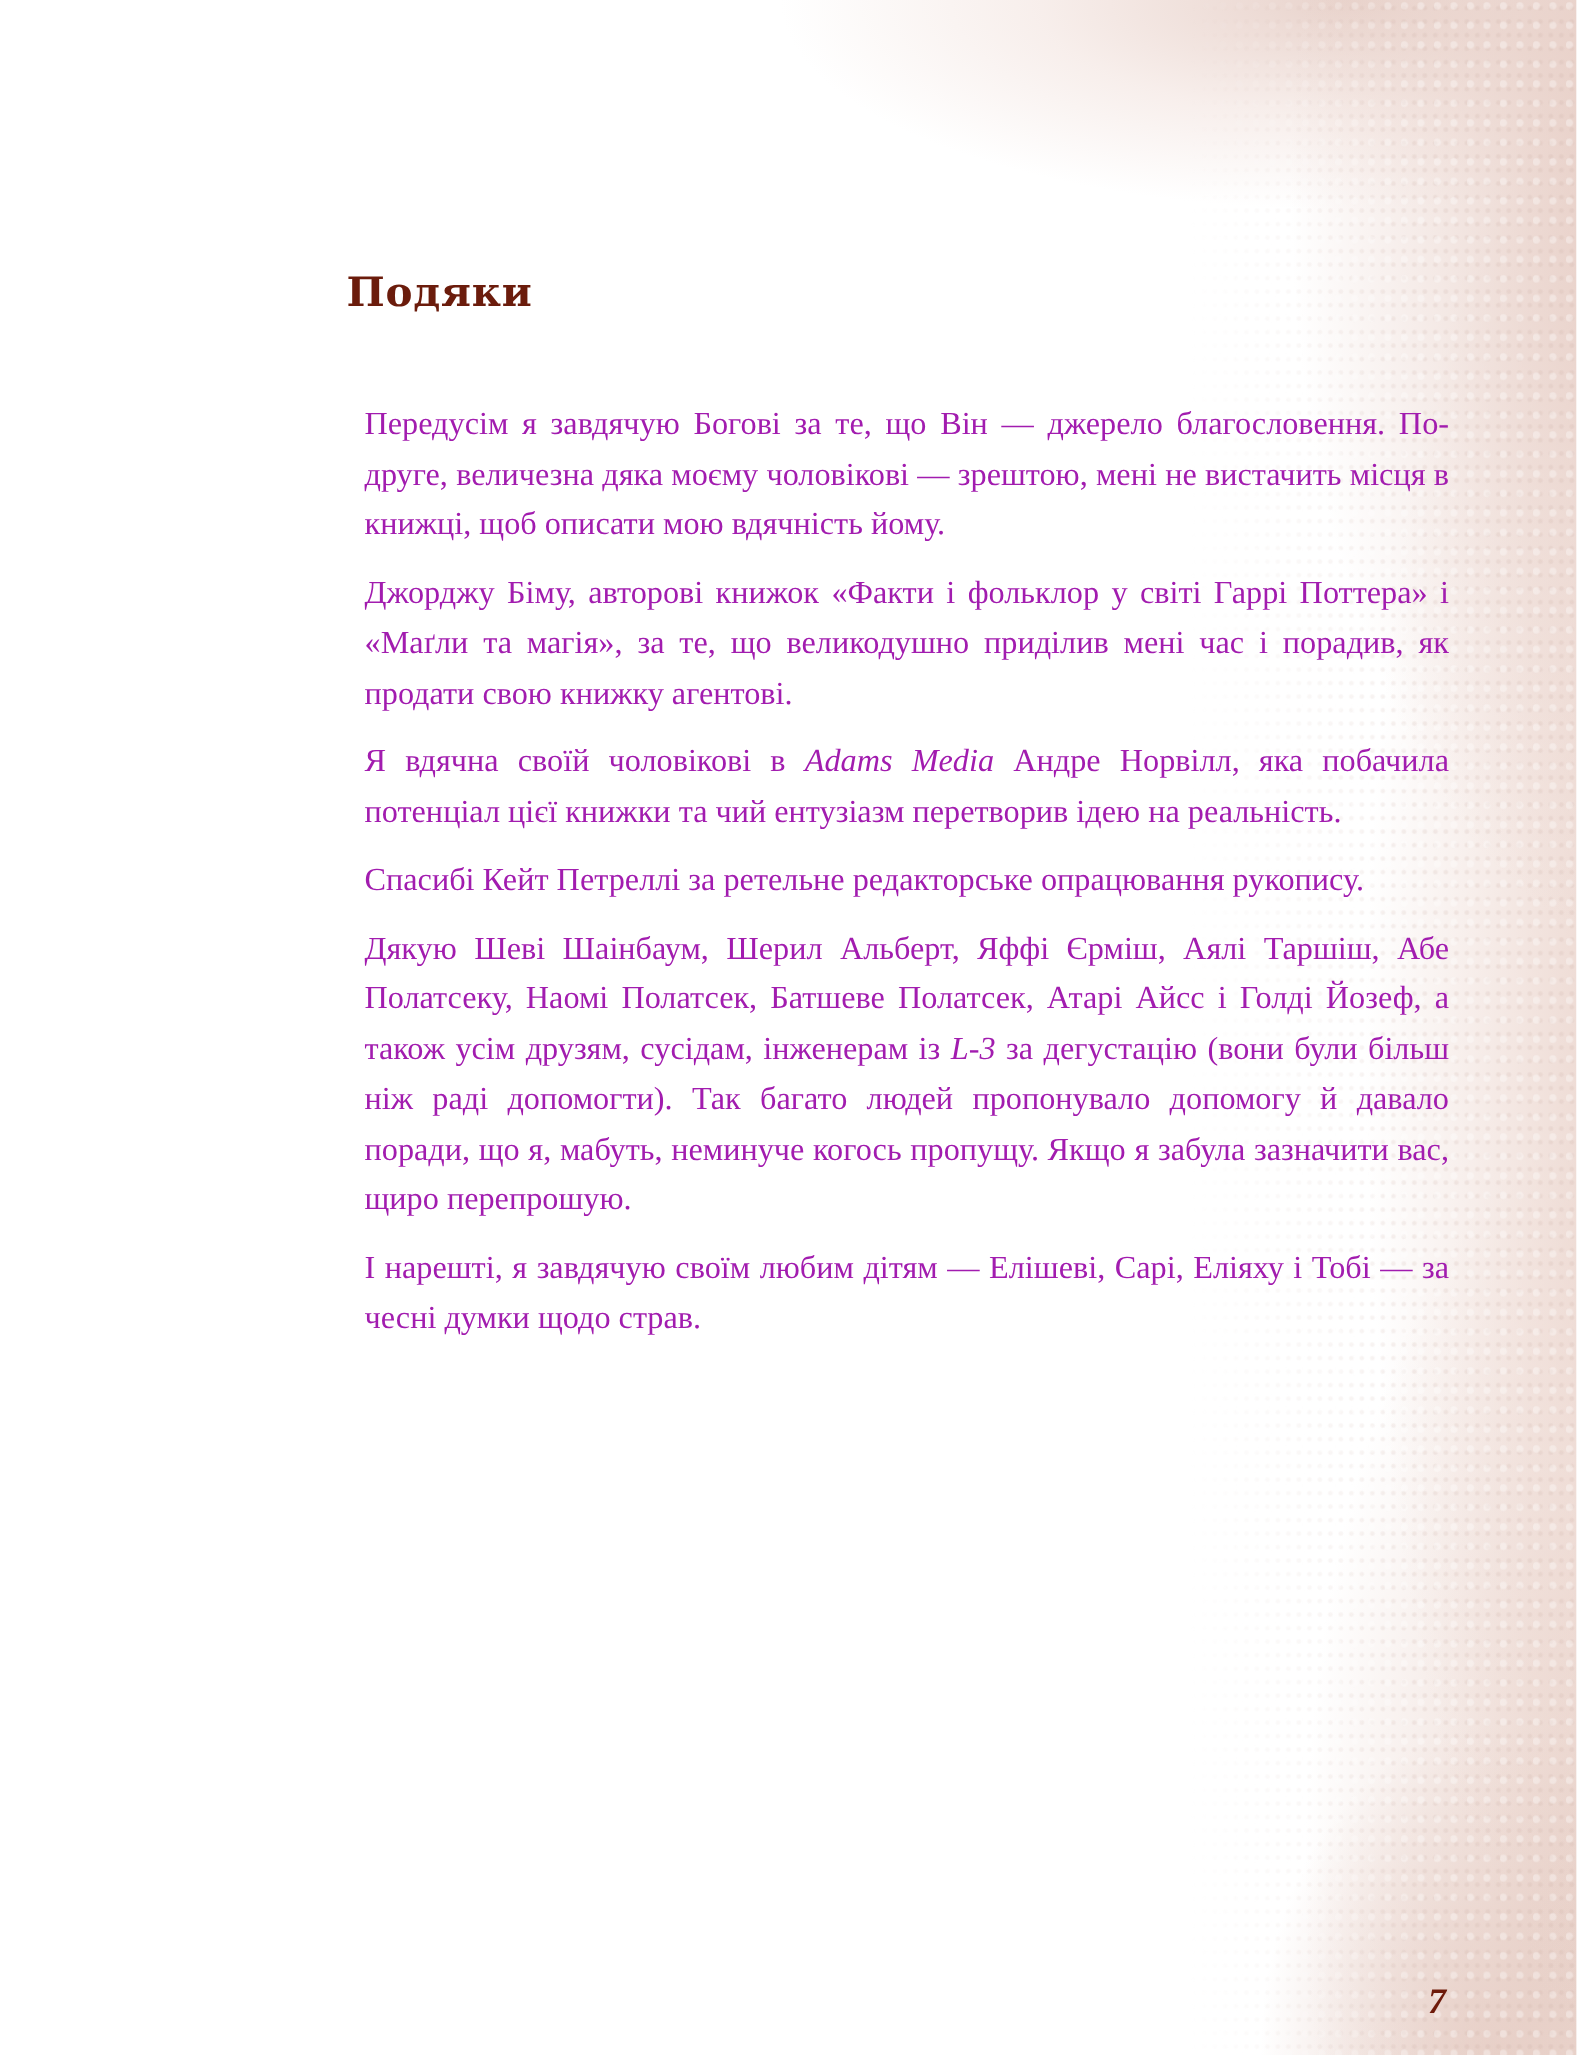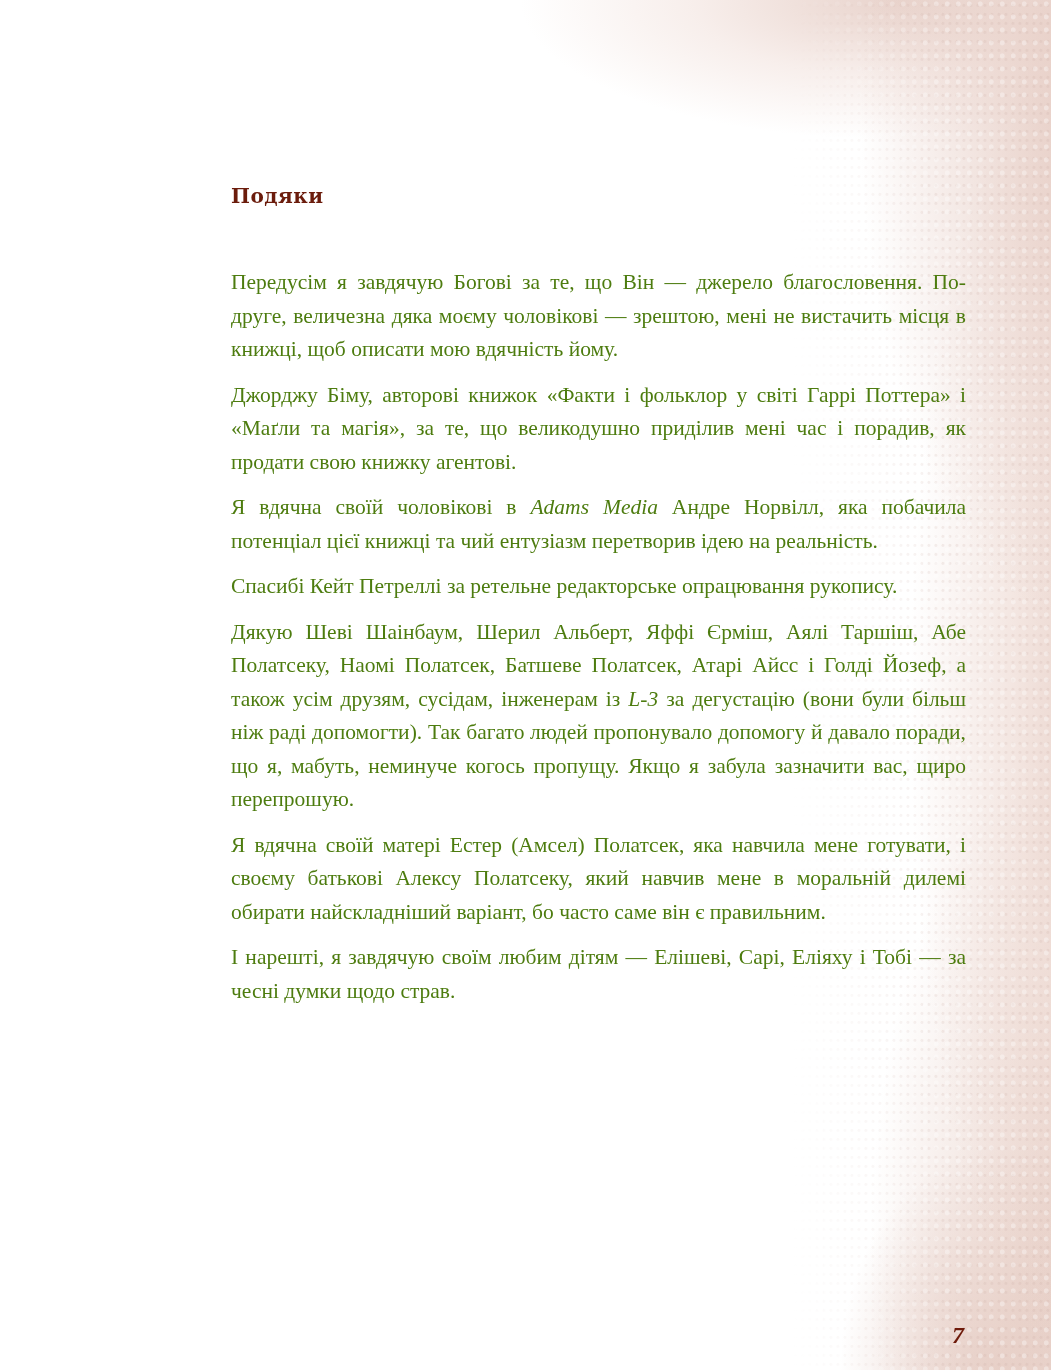--- a/index.html
+++ b/index.html
@@ -43,32 +43,32 @@
     .content {
       position: absolute;
       left: 231px;
       top: 176px;
       width: 735px;
       z-index: 2;
     }
     .title {
       font-family: "DejaVu Serif", serif;
       font-weight: bold;
-      font-size: 20px;
+      font-size: 27px;
       color: #6b1c0c;
       margin: 0 0 50px 0;
       letter-spacing: 0.5px;
       line-height: 40px;
     }
     .para {
       font-size: 21.5px;
       line-height: 33.5px;
-      margin: 0 0 12px 0;
+      margin: 0 0 12px 12px;
       text-align: justify;
-      color: #4d7c0f;
+      color: #a21caf;
       hyphens: none;
     }
     .para em {
       font-style: italic;
       font-family: Liberation Serif, serif;
     }
     .page-number {
       position: absolute;
       left: 952px;
       top: 1322px;
@@ -89,29 +89,26 @@
 <main class="content">
   <h1 class="title">Подяки</h1>
 
   <p class="para">
     <span>Передусім я завдячую Богові за те, що Він — джерело благословення. По-друге, величезна дяка моєму чоловікові — зрештою, мені не вистачить місця в книжці, щоб описати мою вдячність йому.</span>
   </p>
   <p class="para">
     <span>Джорджу Біму, авторові книжок «Факти і фольклор у світі Гаррі Поттера» і «Маґли та магія», за те, що великодушно приділив мені час і порадив, як продати свою книжку агентові.</span>
   </p>
   <p class="para">
-    <span>Я вдячна своїй чоловікові в </span><em>Adams Media</em><span> Андре Норвілл, яка побачила потенціал цієї книжці та чий ентузіазм перетворив ідею на реальність.</span>
+    <span>Я вдячна своїй чоловікові в </span><em>Adams Media</em><span> Андре Норвілл, яка побачила потенціал цієї книжки та чий ентузіазм перетворив ідею на реальність.</span>
   </p>
   <p class="para">
     <span>Спасибі Кейт Петреллі за ретельне редакторське опрацювання рукопису.</span>
   </p>
   <p class="para">
     <span>Дякую Шеві Шаінбаум, Шерил Альберт, Яффі Єрміш, Аялі Таршіш, Абе Полатсеку, Наомі Полатсек, Батшеве Полатсек, Атарі Айсс і Голді Йозеф, а також усім друзям, сусідам, інженерам із </span><em>L-3</em><span> за дегустацію (вони були більш ніж раді допомогти). Так багато людей пропонувало допомогу й давало поради, що я, мабуть, неминуче когось пропущу. Якщо я забула зазначити вас, щиро перепрошую.</span>
-  </p>
-  <p class="para">
-    <span>Я вдячна своїй матері Естер (Амсел) Полатсек, яка навчила мене готувати, і своєму батькові Алексу Полатсеку, який навчив мене в моральній дилемі обирати найскладніший варіант, бо часто саме він є правильним.</span>
   </p>
   <p class="para">
     <span>І нарешті, я завдячую своїм любим дітям — Елішеві, Сарі, Еліяху і Тобі — за чесні думки щодо страв.</span>
   </p>
 </main>
 
 <div class="page-number">7</div>
 
 </body></html>

